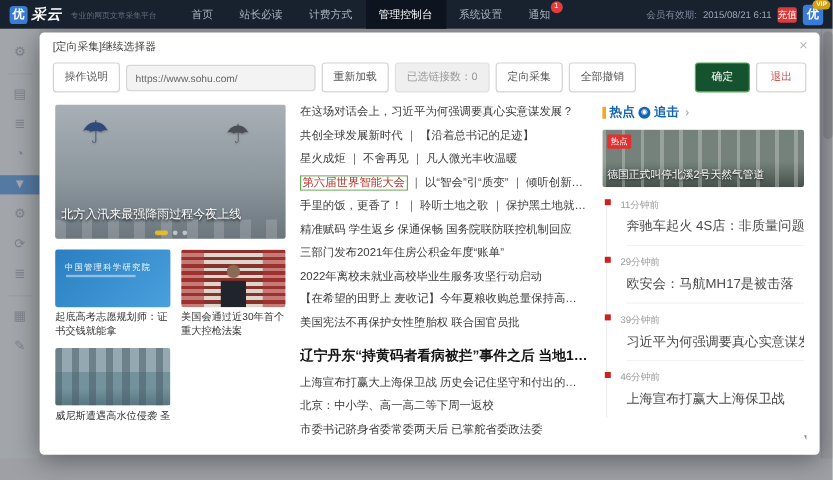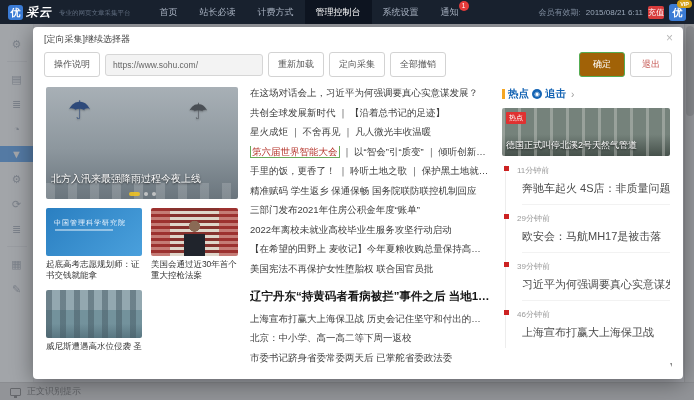--- a/index.html
+++ b/index.html
@@ -53,21 +53,21 @@
     border-radius:4px; box-shadow:0 4px 22px rgba(0,0,0,.4); z-index:30; padding:6px 11px 8px;
     display:flex; flex-direction:column; }
   .dlg-title { font-size:9px; color:#454545; }
   .dlg-close { position:absolute; top:5px; right:10px; color:#b9b9b9; font-size:12px; line-height:12px; cursor:pointer; }
   .toolbar { display:flex; align-items:center; gap:5px; margin-top:6px; }
   .btn { border:1px solid #d3d3d3; background:#fff; border-radius:3px; font-size:9px; color:#555;
     padding:5px 9px; white-space:nowrap; cursor:pointer; }
   .url-input { width:158px; border:1px solid #d6d6d6; background:#f3f3f3; border-radius:3px;
     font-size:8.5px; color:#666; padding:5px 7px; }
   .btn.disabled { background:#efefef; border-color:#e0e0e0; color:#999; cursor:default; }
-  .btn.green { background:#a16207; border-color:#54ad54; color:#fff; margin-left:auto; padding:5px 13px; }
+  .btn.green { background:#14532d; border-color:#54ad54; color:#fff; margin-left:auto; padding:5px 13px; }
   .btn.exit { color:#c24f4a; padding:5px 11px; }
 
   
   .content { flex:1; display:flex; gap:12px; margin-top:10px; padding:0 2px; overflow:hidden; }
 
   .col-left { width:192px; flex:none; }
   .big-img { position:relative; height:112px; border-radius:2px; overflow:hidden;
     background:linear-gradient(180deg,#a8b0b6 0%,#8d979e 55%,#6a757d 100%); cursor:pointer; }
   .big-img::after { content:""; position:absolute; left:0; right:0; bottom:0; height:16px;
     background:repeating-linear-gradient(90deg,rgba(255,255,255,.28) 0 9px,transparent 9px 22px); opacity:.6; }
@@ -172,36 +172,33 @@
     <span class="side-icon">⚙</span>
     <span class="side-icon">⟳</span>
     <span class="side-icon">≣</span>
     <span class="side-sep"></span>
     <span class="side-icon">▦</span>
     <span class="side-icon">✎</span>
   </aside>
   <div class="page-scroll">
       <div class="thumb"></div>
     </div>
-  <footer class="statusbar">
-    <span class="monitor-icon"></span>
-    <span>正文识别提示</span>
-  </footer>
 </div>
 
 <div class="overlay"></div>
 
 <div class="dialog">
   <div class="dlg-title">[定向采集]继续选择器</div>
   <span class="dlg-close">×</span>
 
   <div class="toolbar">
     <button class="btn">操作说明</button>
     <input class="url-input" value="https://www.sohu.com/" style="">
     <button class="btn">重新加载</button>
+    <button class="btn disabled">已选链接数：0</button>
     <button class="btn">定向采集</button>
     <button class="btn">全部撤销</button>
     <button class="btn green">确定</button>
     <button class="btn exit">退出</button>
   </div>
 
   <div class="content">
 
     <div class="col-left">
       <div class="big-img">

